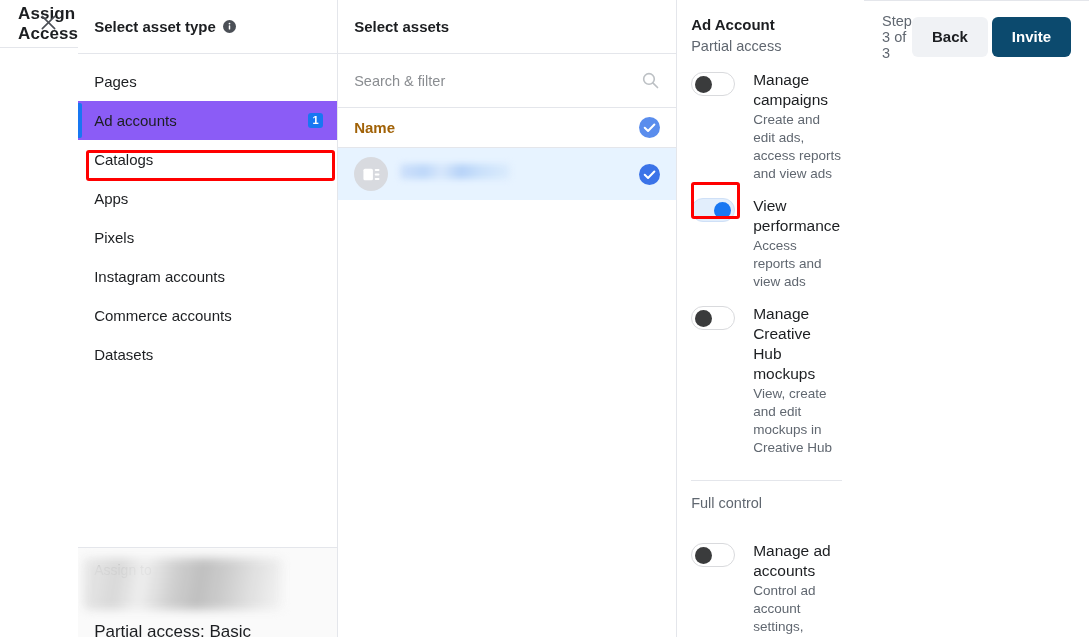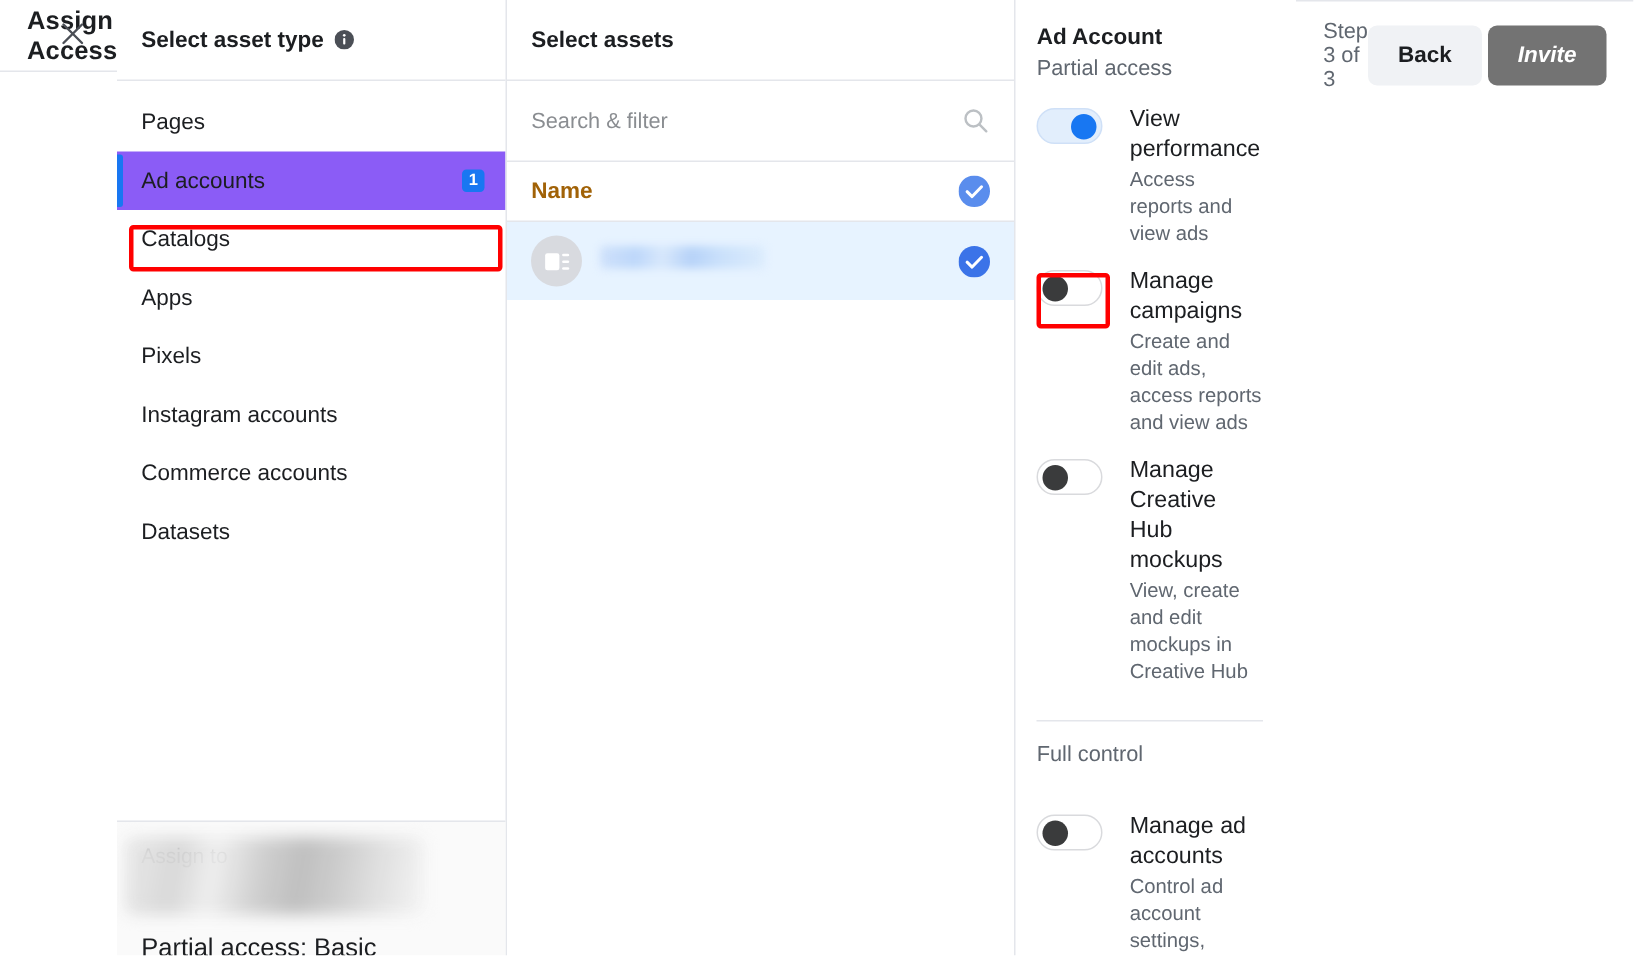--- a/index.html
+++ b/index.html
@@ -180,21 +180,21 @@
     padding: 0 18px;
   }
   .step-text { font-size: 14.5px; color: #606770; }
   .footer-btns { display: flex; gap: 4px; align-items: center; }
   .btn {
     border: none; border-radius: 6px; cursor: pointer;
     font-family: "Liberation Sans", sans-serif;
     font-size: 15px; font-weight: bold; padding: 0 20px; height: 40px;
   }
   .btn-back { background: #f0f2f5; color: #1c1e21; }
-  .btn-invite { background: #737373; color: #ffffff; font-style: italic; }
+  .btn-invite { background: #0c4a6e; color: #ffffff; }
 
   
   .annot {
     position: absolute; border: 3px solid #ff0000;
     border-radius: 3px; pointer-events: none; z-index: 20;
   }
   #annot-ad-accounts { left: 8px;   top: 150px; width: 249px; height: 31px; }
   #annot-view-perf   { left: 613px; top: 182px; width: 49px;  height: 37px; }
 </style>
 </head>
@@ -310,39 +310,39 @@
     </div>
 
     <div class="col-right">
       <div class="perm-pane">
 
         <div class="perm-title">Ad Account</div>
         <div class="perm-group-label">Partial access</div>
 
         <div class="perm-item">
           <div class="toggle-wrap">
+            <div class="toggle">
+              <div class="knob"></div>
+            </div>
+          </div>
+          <div class="perm-text">
+            <div class="perm-name">Manage campaigns</div>
+            <div class="perm-desc">Create and edit ads, access reports and view ads</div>
+          </div>
+        </div>
+
+        <div class="perm-item">
+          <div class="toggle-wrap">
             <div class="toggle on">
               <div class="knob"></div>
             </div>
           </div>
           <div class="perm-text">
             <div class="perm-name">View performance</div>
             <div class="perm-desc">Access reports and view ads</div>
-          </div>
-        </div>
-
-        <div class="perm-item">
-          <div class="toggle-wrap">
-            <div class="toggle">
-              <div class="knob"></div>
-            </div>
-          </div>
-          <div class="perm-text">
-            <div class="perm-name">Manage campaigns</div>
-            <div class="perm-desc">Create and edit ads, access reports and view ads</div>
           </div>
         </div>
 
         <div class="perm-item">
           <div class="toggle-wrap">
             <div class="toggle">
               <div class="knob"></div>
             </div>
           </div>
           <div class="perm-text">

